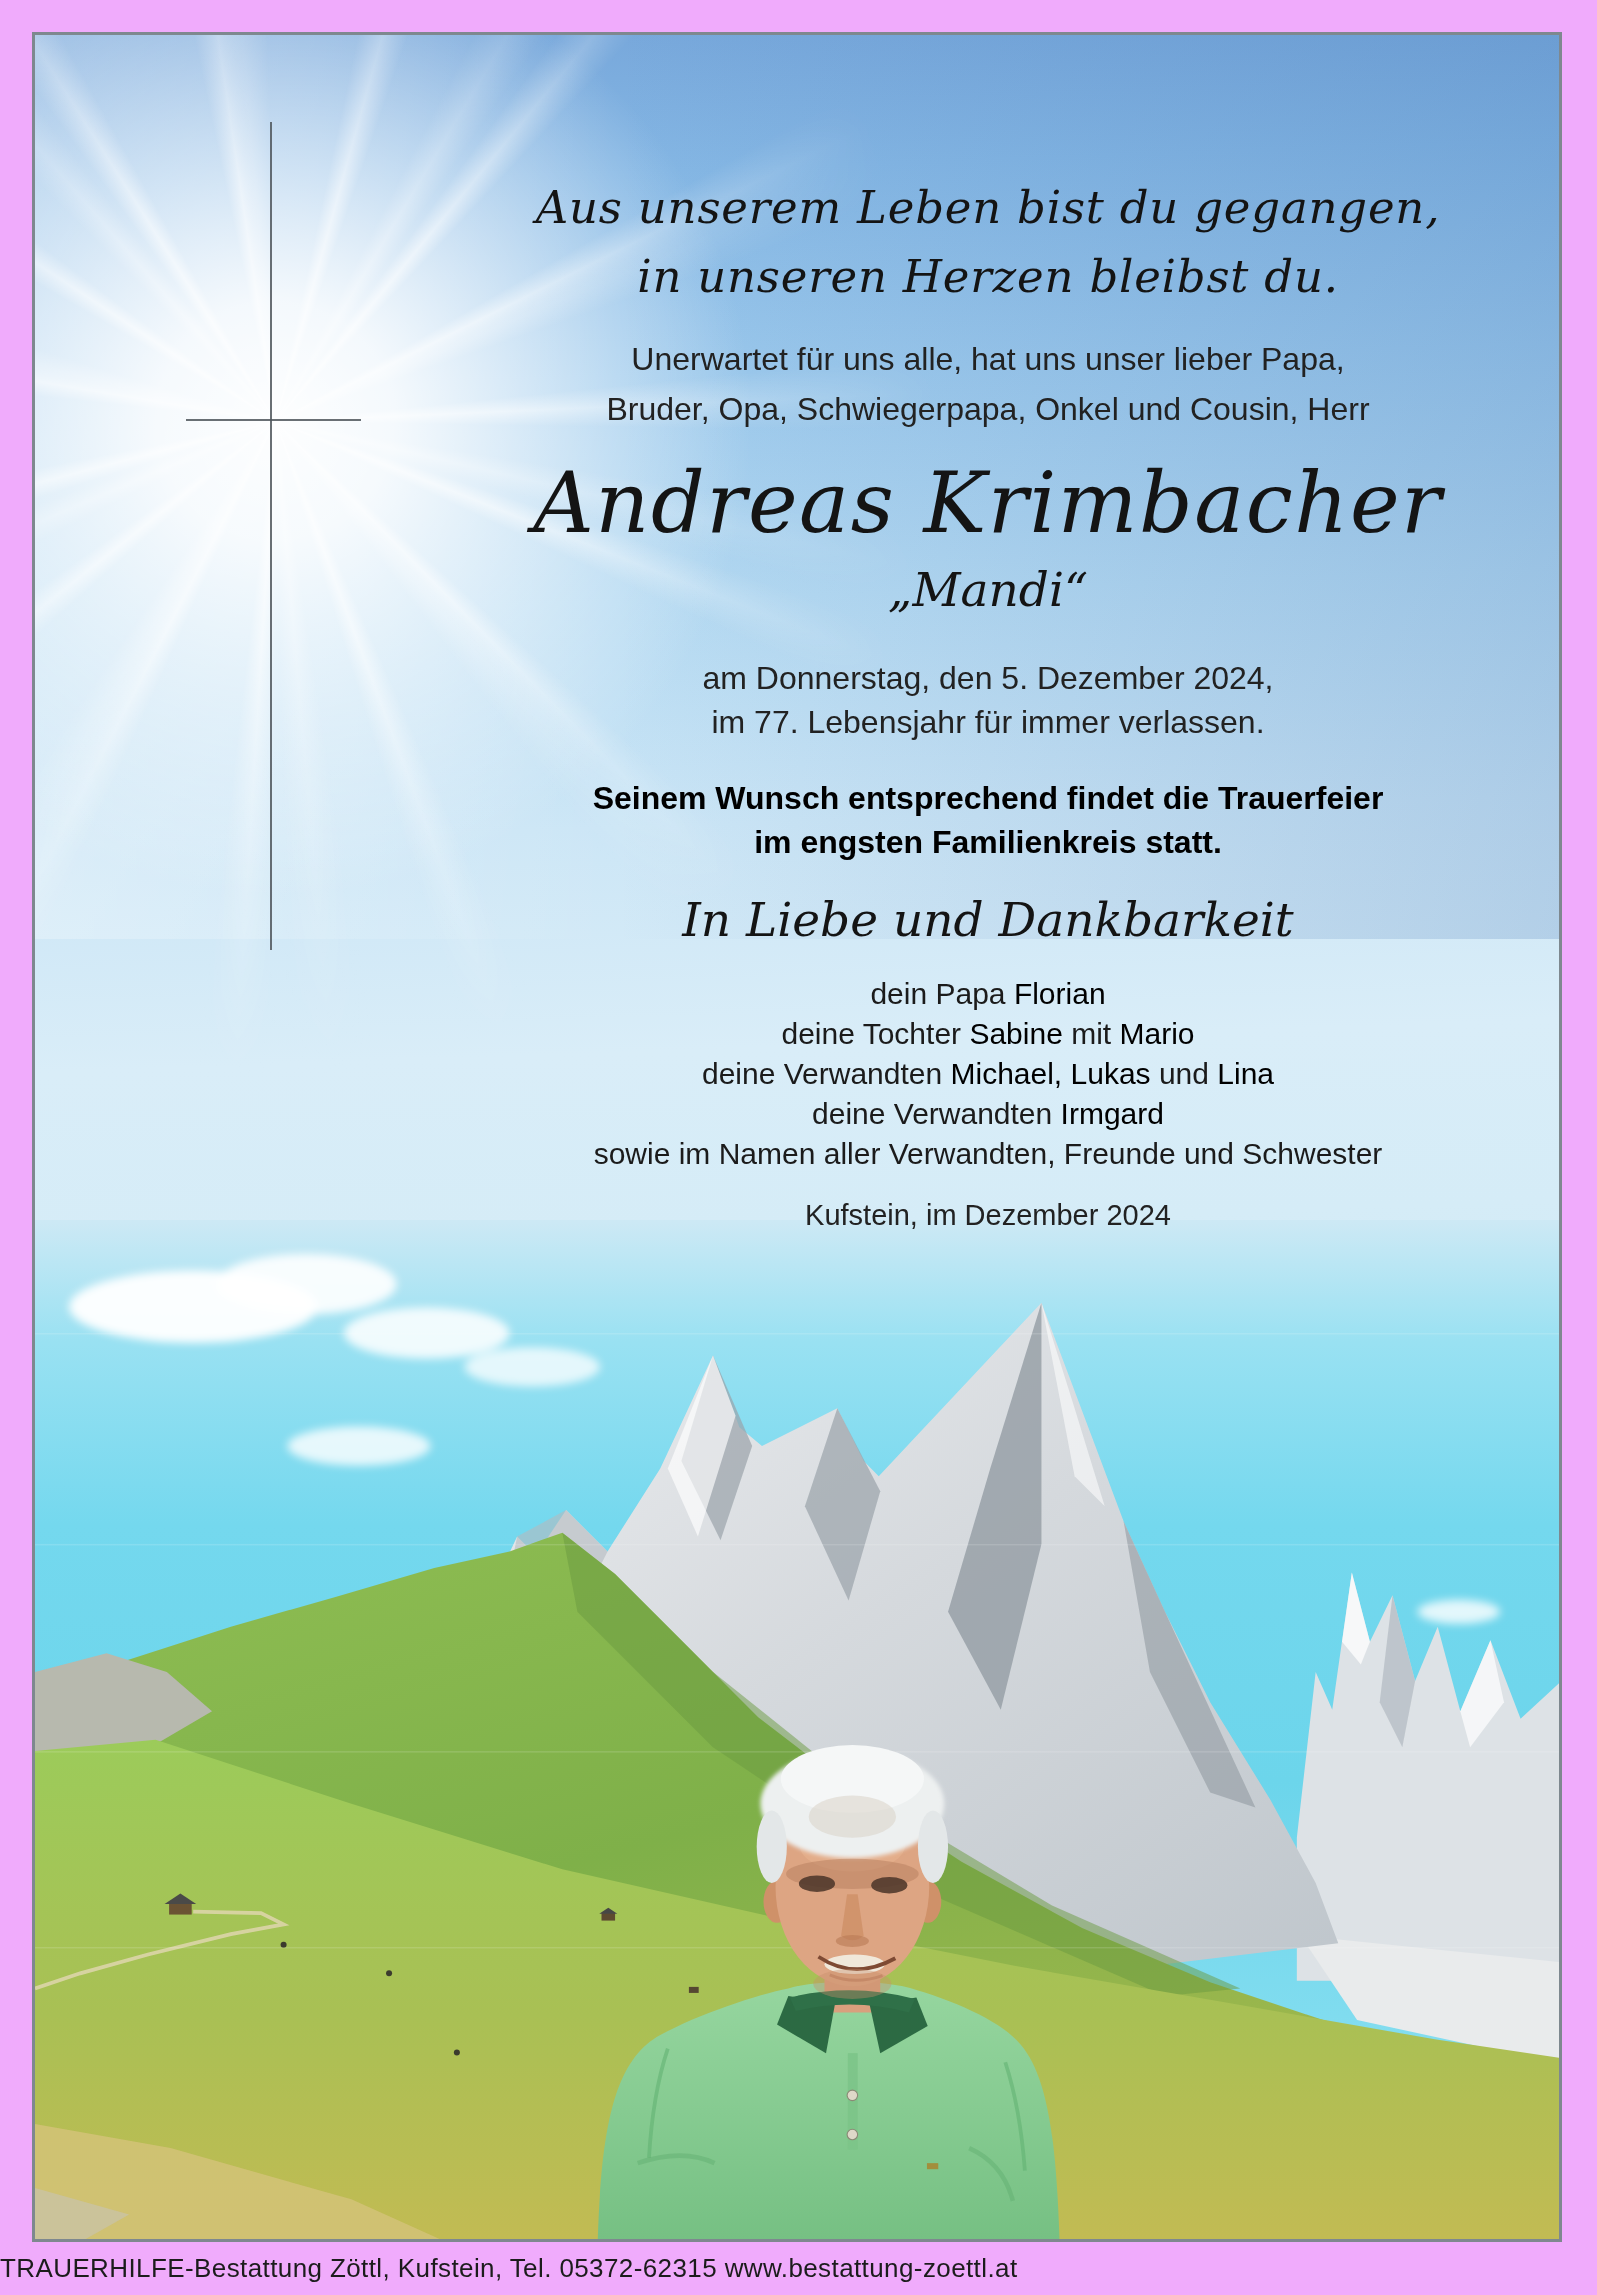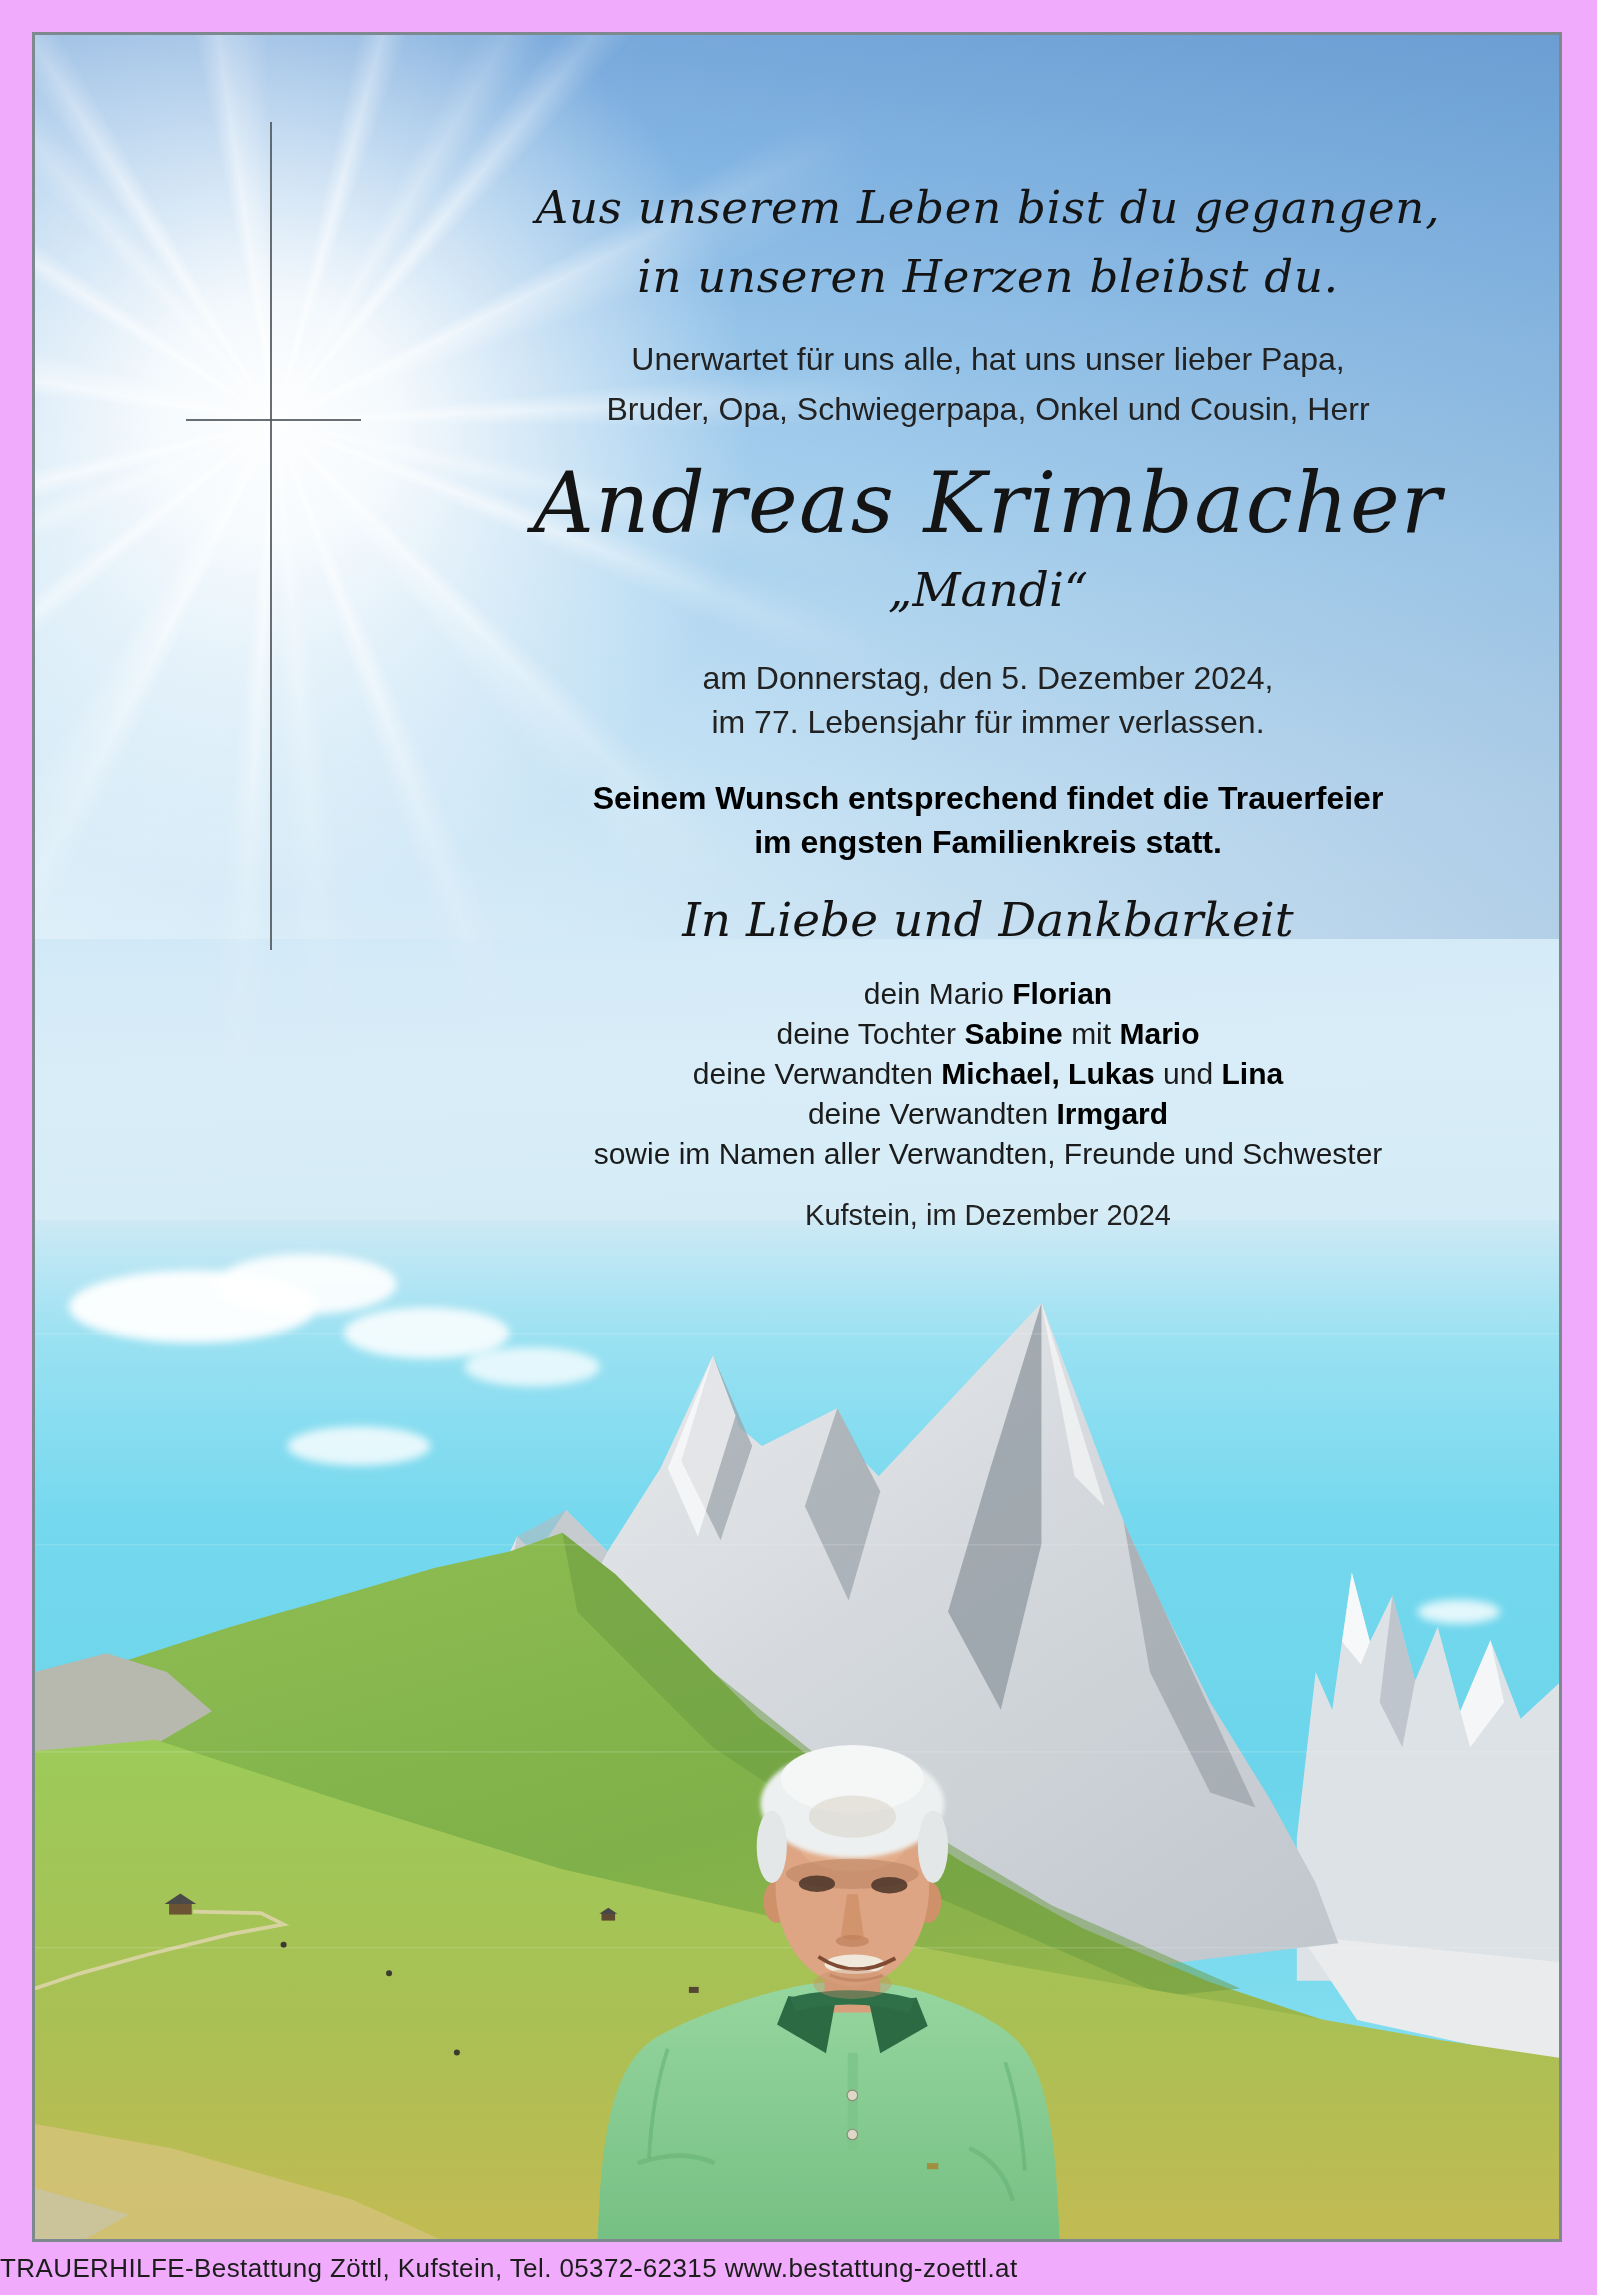--- a/index.html
+++ b/index.html
@@ -47,21 +47,21 @@
   .textcol > div{position:absolute; left:0; width:100%;}
   .script{font-family:"DejaVu Serif", serif; font-style:italic; color:#141414;}
   .verse{top:138px; font-size:45px; line-height:69px; letter-spacing:0.8px;}
   .announce{top:299px; font-size:32px; line-height:50px; color:#222;}
   .name{top:419px; font-size:84px; letter-spacing:1.5px;}
   .nick{top:527px; font-size:47px;}
   .death{top:621px; font-size:32px; line-height:44px; color:#222;}
   .wish{top:741px; font-size:32px; line-height:44px; font-weight:bold; color:#000;}
   .closing{top:857px; font-size:47px;}
   .mourners{top:939px; font-size:30px; line-height:40px; color:#1b1b1b;}
-  .mourners .b{font-weight:bold; color:#000;}
+  .mourners .b{font-weight:normal; color:#000;}
   .placedate{top:1164px; font-size:29px; color:#222;}
 
   .footer{
     position:absolute; left:0; top:2253px; width:1597px; 
     font-size:26px; letter-spacing:0.4px; color:#1c1c1c;
   }
 </style>
 </head>
 <body>
 
@@ -233,21 +233,21 @@
       <div class="death">
         <div>am Donnerstag, den 5. Dezember 2024,</div>
         <div>im 77. Lebensjahr für immer verlassen.</div>
       </div>
       <div class="wish">
         <div>Seinem Wunsch entsprechend findet die Trauerfeier</div>
         <div>im engsten Familienkreis statt.</div>
       </div>
       <div class="script closing">In Liebe und Dankbarkeit</div>
       <div class="mourners">
-          <div><span>dein Mario </span><span class="b">Florian</span></div>
+          <div><span>dein Papa </span><span class="b">Florian</span></div>
           <div><span>deine Tochter </span><span class="b">Sabine</span><span> mit </span><span class="b">Mario</span></div>
           <div><span>deine Verwandten </span><span class="b">Michael, Lukas</span><span> und </span><span class="b">Lina</span></div>
           <div><span>deine Verwandten </span><span class="b">Irmgard</span></div>
           <div><span>sowie im Namen aller Verwandten, Freunde und Schwester</span></div>
         </div>
       <div class="placedate">Kufstein, im Dezember 2024</div>
     </div>
   </div>
 
   <div class="footer">TRAUERHILFE-Bestattung Zöttl, Kufstein, Tel. 05372-62315 www.bestattung-zoettl.at</div>

